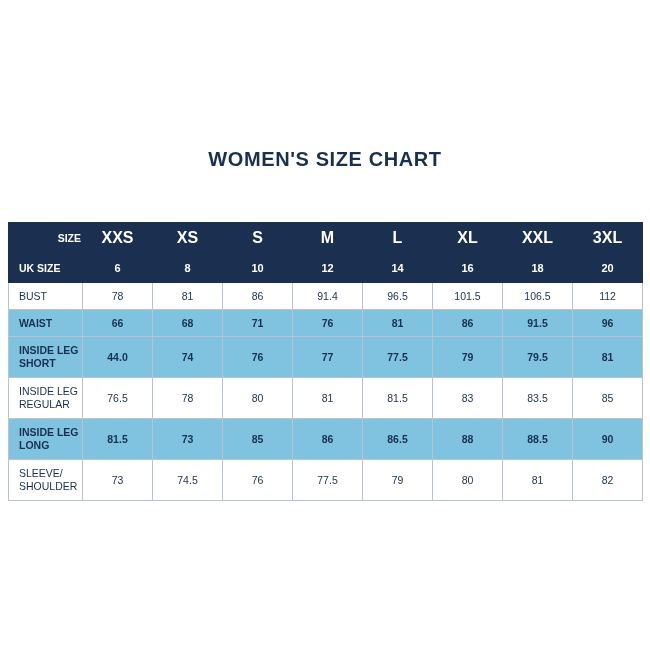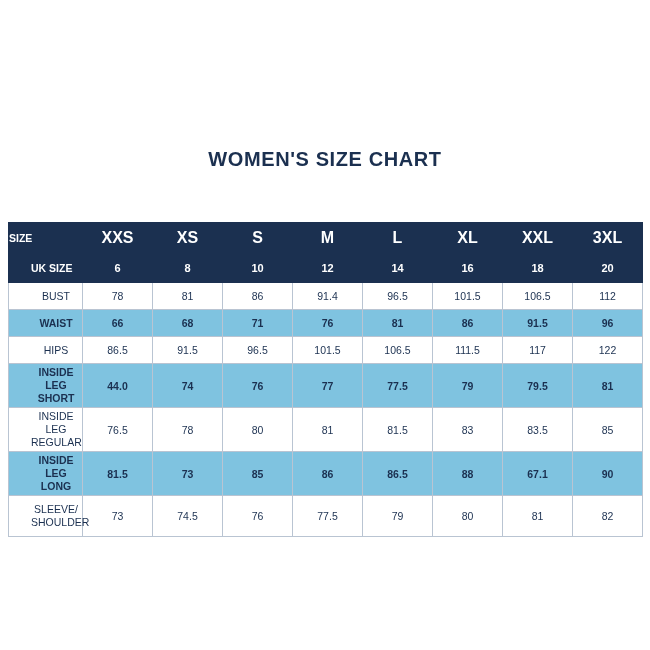--- a/index.html
+++ b/index.html
@@ -54,36 +54,36 @@
   table.size-table td {
     border: 1px solid #b9c4d2;
     text-align: center;
     vertical-align: middle;
     font-size: 10.5px;
     color: #1b3050;
     height: 22px;
     padding: 2px 1px;
   }
   table.size-table td.rowlabel {
-    text-align: center;
-    padding-left: 22px;
+    text-align: left;
+    padding-left: 10px;
     font-size: 10.5px;
     line-height: 13px;
   }
   tr.head-row td {
     background: #1b3050;
     color: #ffffff;
     font-weight: bold;
     font-size: 16px;
     border: 1px solid #1b3050;
     height: 26px;
   }
   tr.head-row td.rowlabel {
-    text-align: left;
-    padding-left: 0;
+    text-align: right;
+    padding-left: 7px;
   }
   tr.uk-row td {
     background: #1b3050;
     color: #ffffff;
     font-weight: bold;
     font-size: 11px;
     border: 1px solid #1b3050;
     height: 24px;
   }
   tr.uk-row td.rowlabel {
@@ -166,31 +166,20 @@
           <td>66</td>
           <td>68</td>
           <td>71</td>
           <td>76</td>
           <td>81</td>
           <td>86</td>
           <td>91.5</td>
           <td>96</td>
         </tr>
 
-        <tr class="plain">
-          <td class="rowlabel">HIPS</td>
-          <td>86.5</td>
-          <td>91.5</td>
-          <td>96.5</td>
-          <td>101.5</td>
-          <td>106.5</td>
-          <td>111.5</td>
-          <td>117</td>
-          <td>122</td>
-        </tr>
 
         <tr class="shaded tall">
           <td class="rowlabel">INSIDE LEG<br>SHORT</td>
           <td>44.0</td>
           <td>74</td>
           <td>76</td>
           <td>77</td>
           <td>77.5</td>
           <td>79</td>
           <td>79.5</td>
@@ -210,21 +199,21 @@
         </tr>
 
         <tr class="shaded tall">
           <td class="rowlabel">INSIDE LEG<br>LONG</td>
           <td>81.5</td>
           <td>73</td>
           <td>85</td>
           <td>86</td>
           <td>86.5</td>
           <td>88</td>
-          <td>67.1</td>
+          <td>88.5</td>
           <td>90</td>
         </tr>
 
         <tr class="plain tall">
           <td class="rowlabel">SLEEVE/<br>SHOULDER</td>
           <td>73</td>
           <td>74.5</td>
           <td>76</td>
           <td>77.5</td>
           <td>79</td>

